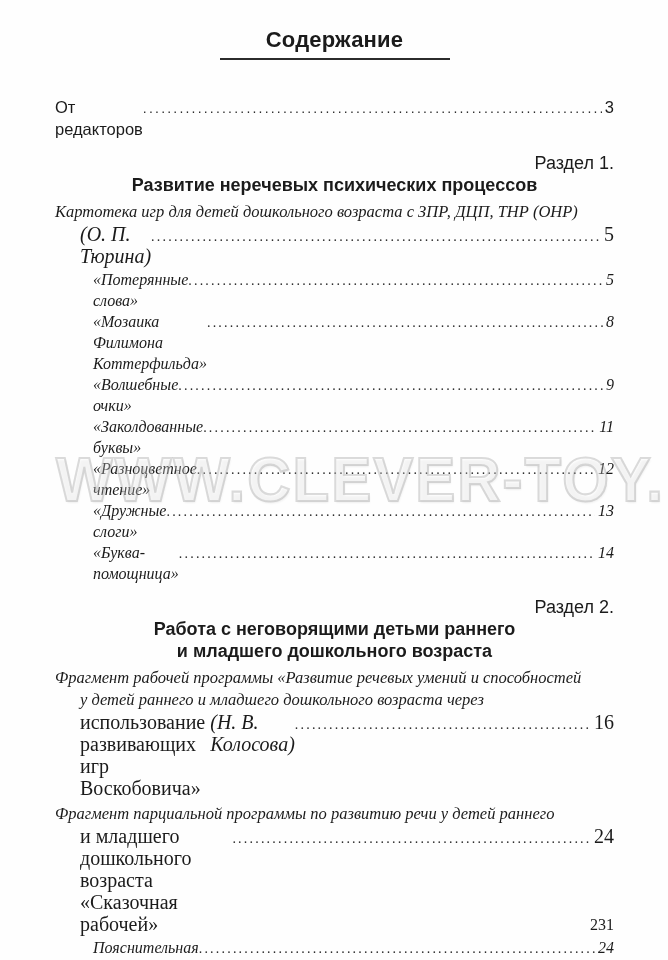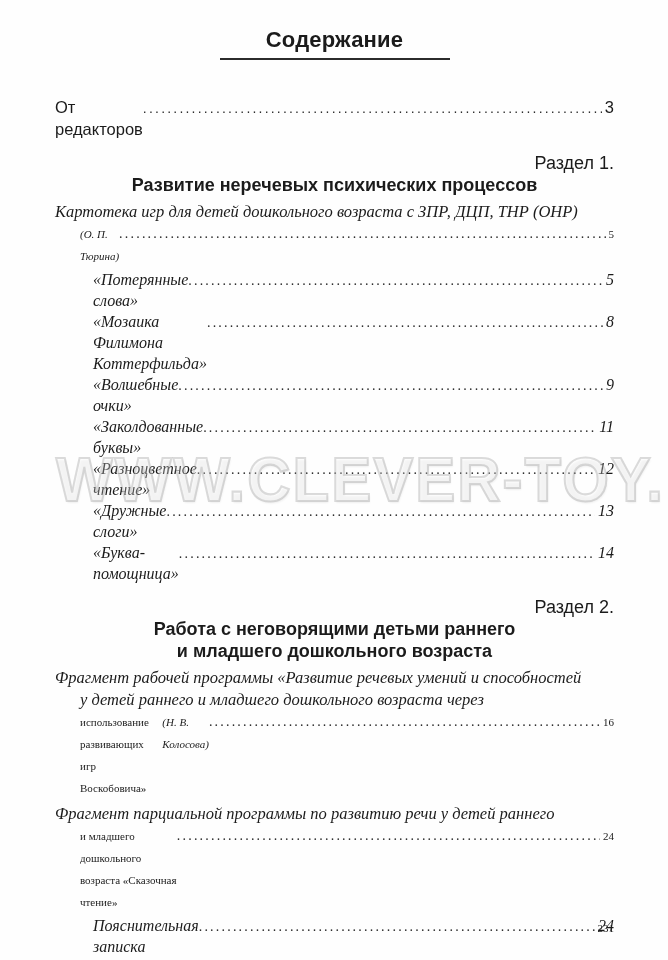--- a/index.html
+++ b/index.html
@@ -30,21 +30,21 @@
     height: 2px;
     background: #2b2b2b;
     margin: 6px auto 0 auto;
   }
 
   
   .row {
     display: flex;
     align-items: baseline;
     line-height: 22px;
-    font-size: 11px;
+    font-size: 20px;
   }
   .line { line-height: 22px; font-size: 16.5px; font-style: italic; }
   .sans {
     font-family: "Liberation Sans", "DejaVu Sans", sans-serif;
     font-size: 16.5px;
   }
   .indent1 { padding-left: 25px; }
   .indent2 { padding-left: 38px; }
 
   .dots { flex: 1 1 auto; overflow: hidden; white-space: nowrap; min-width: 12px; }
@@ -89,21 +89,21 @@
     transform: scaleY(1.05);
     pointer-events: none;
     z-index: 3;
   }
 
   
   .folio {
     position: absolute;
     right: 54px;
     bottom: 26px;
-    font-size: 11px;
+    font-size: 16px;
     font-family: "Liberation Serif", "DejaVu Serif", serif;
     color: #1b1b1b;
   }
 </style>
 </head>
 <body>
 
 <div class="page">
 
   <div class="watermark">WWW.CLEVER-TOY.RU</div>
@@ -182,21 +182,21 @@
       <span>использование развивающих игр Воскобовича»</span>
       <span class="author">(Н. В. Колосова)</span>
       <span class="dots"></span>
       <span class="pg">16</span>
     </div>
   </div>
 
   <div class="entry">
     <div class="line">Фрагмент парциальной программы по развитию речи у детей раннего</div>
     <div class="row indent1">
-      <span>и младшего дошкольного возраста «Сказочная чтение»</span>
+      <span>и младшего дошкольного возраста «Сказочная рабочей»</span>
       <span class="dots"></span>
       <span class="pg">24</span>
     </div>
   </div>
 
   <div class="sub subentries">
     <div class="row indent2">
       <span>Пояснительная записка</span>
       <span class="dots"></span>
       <span class="pg">24</span>

